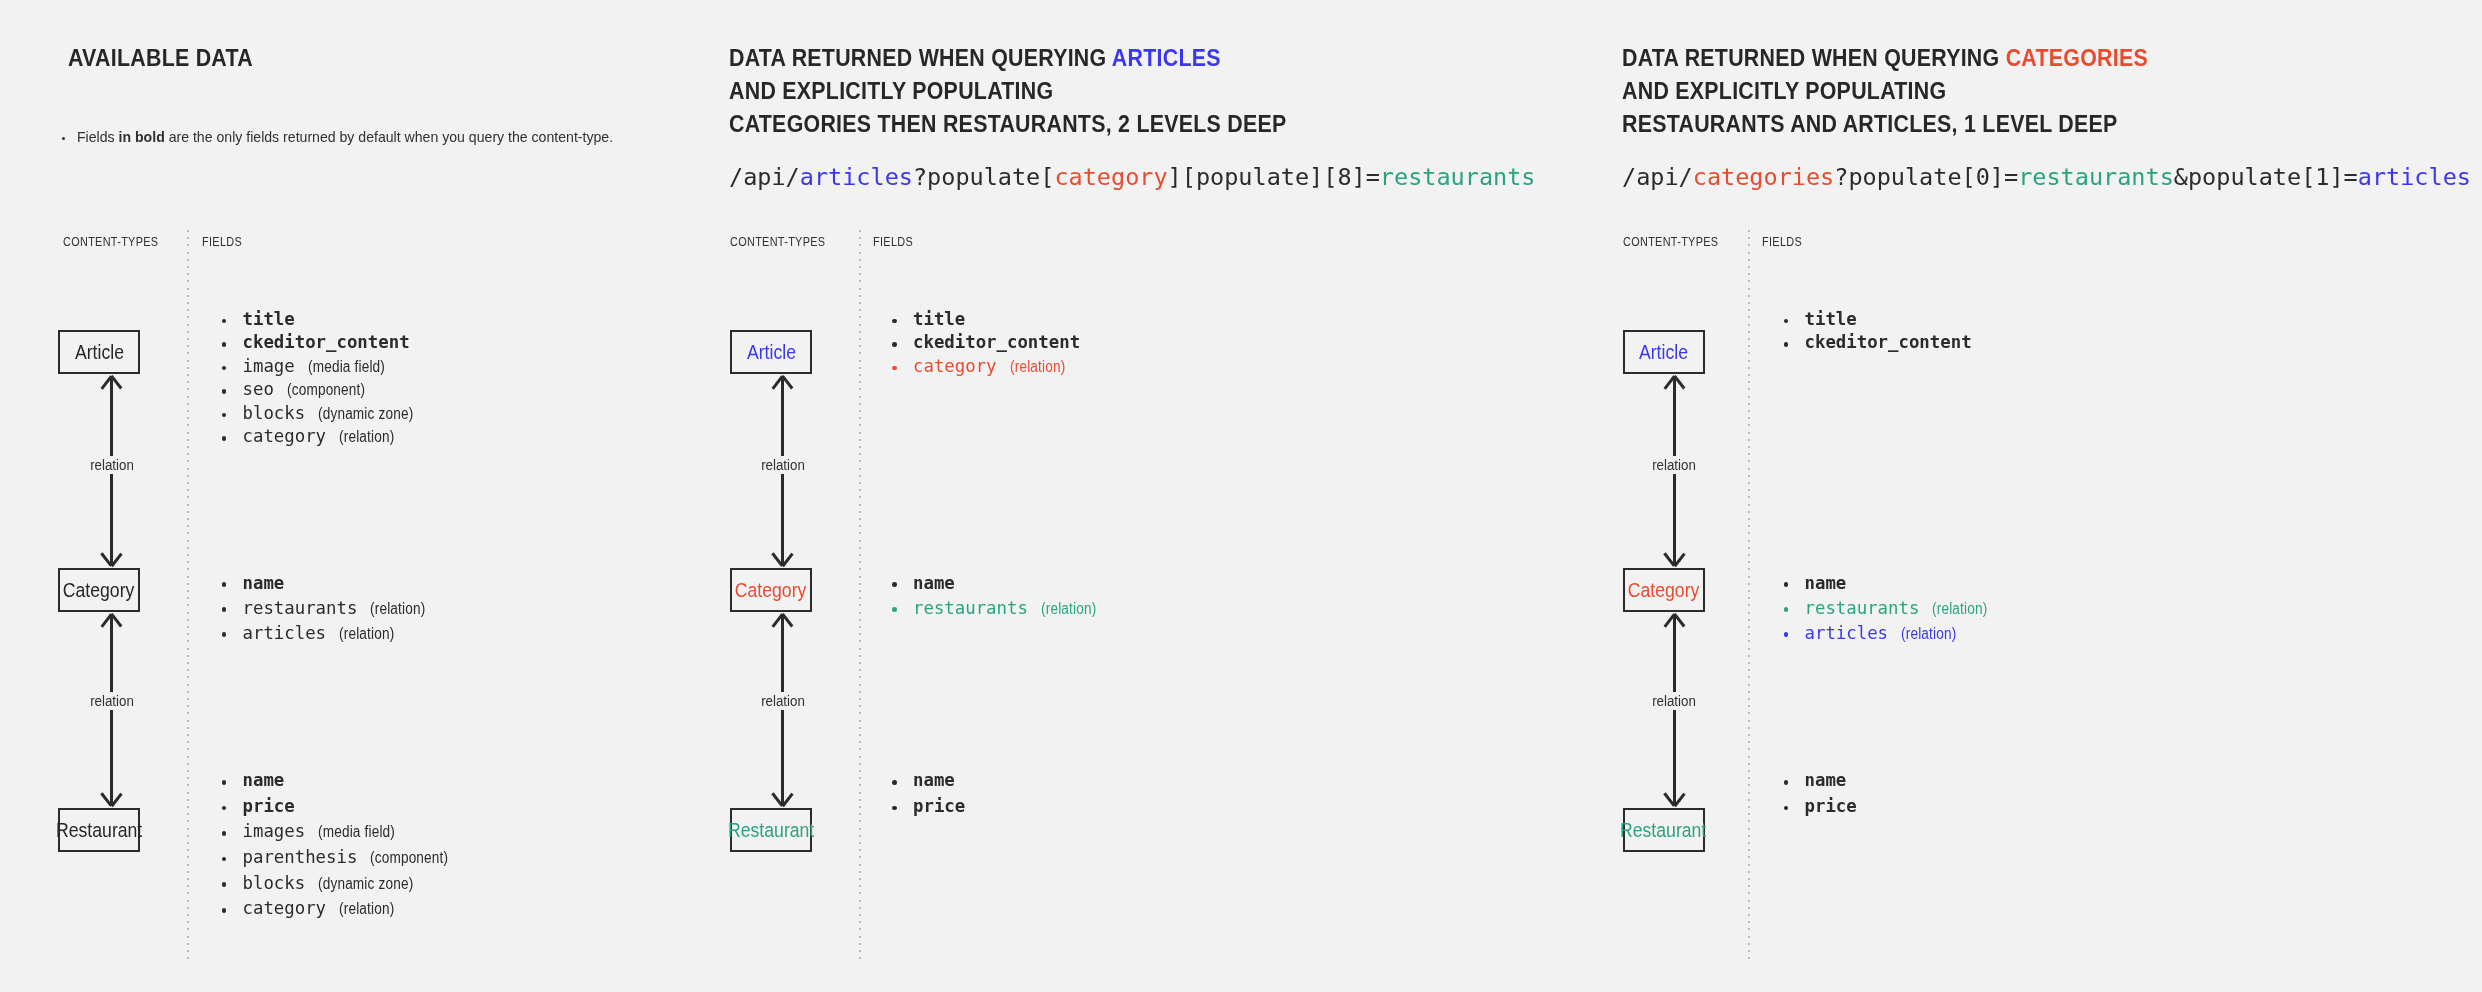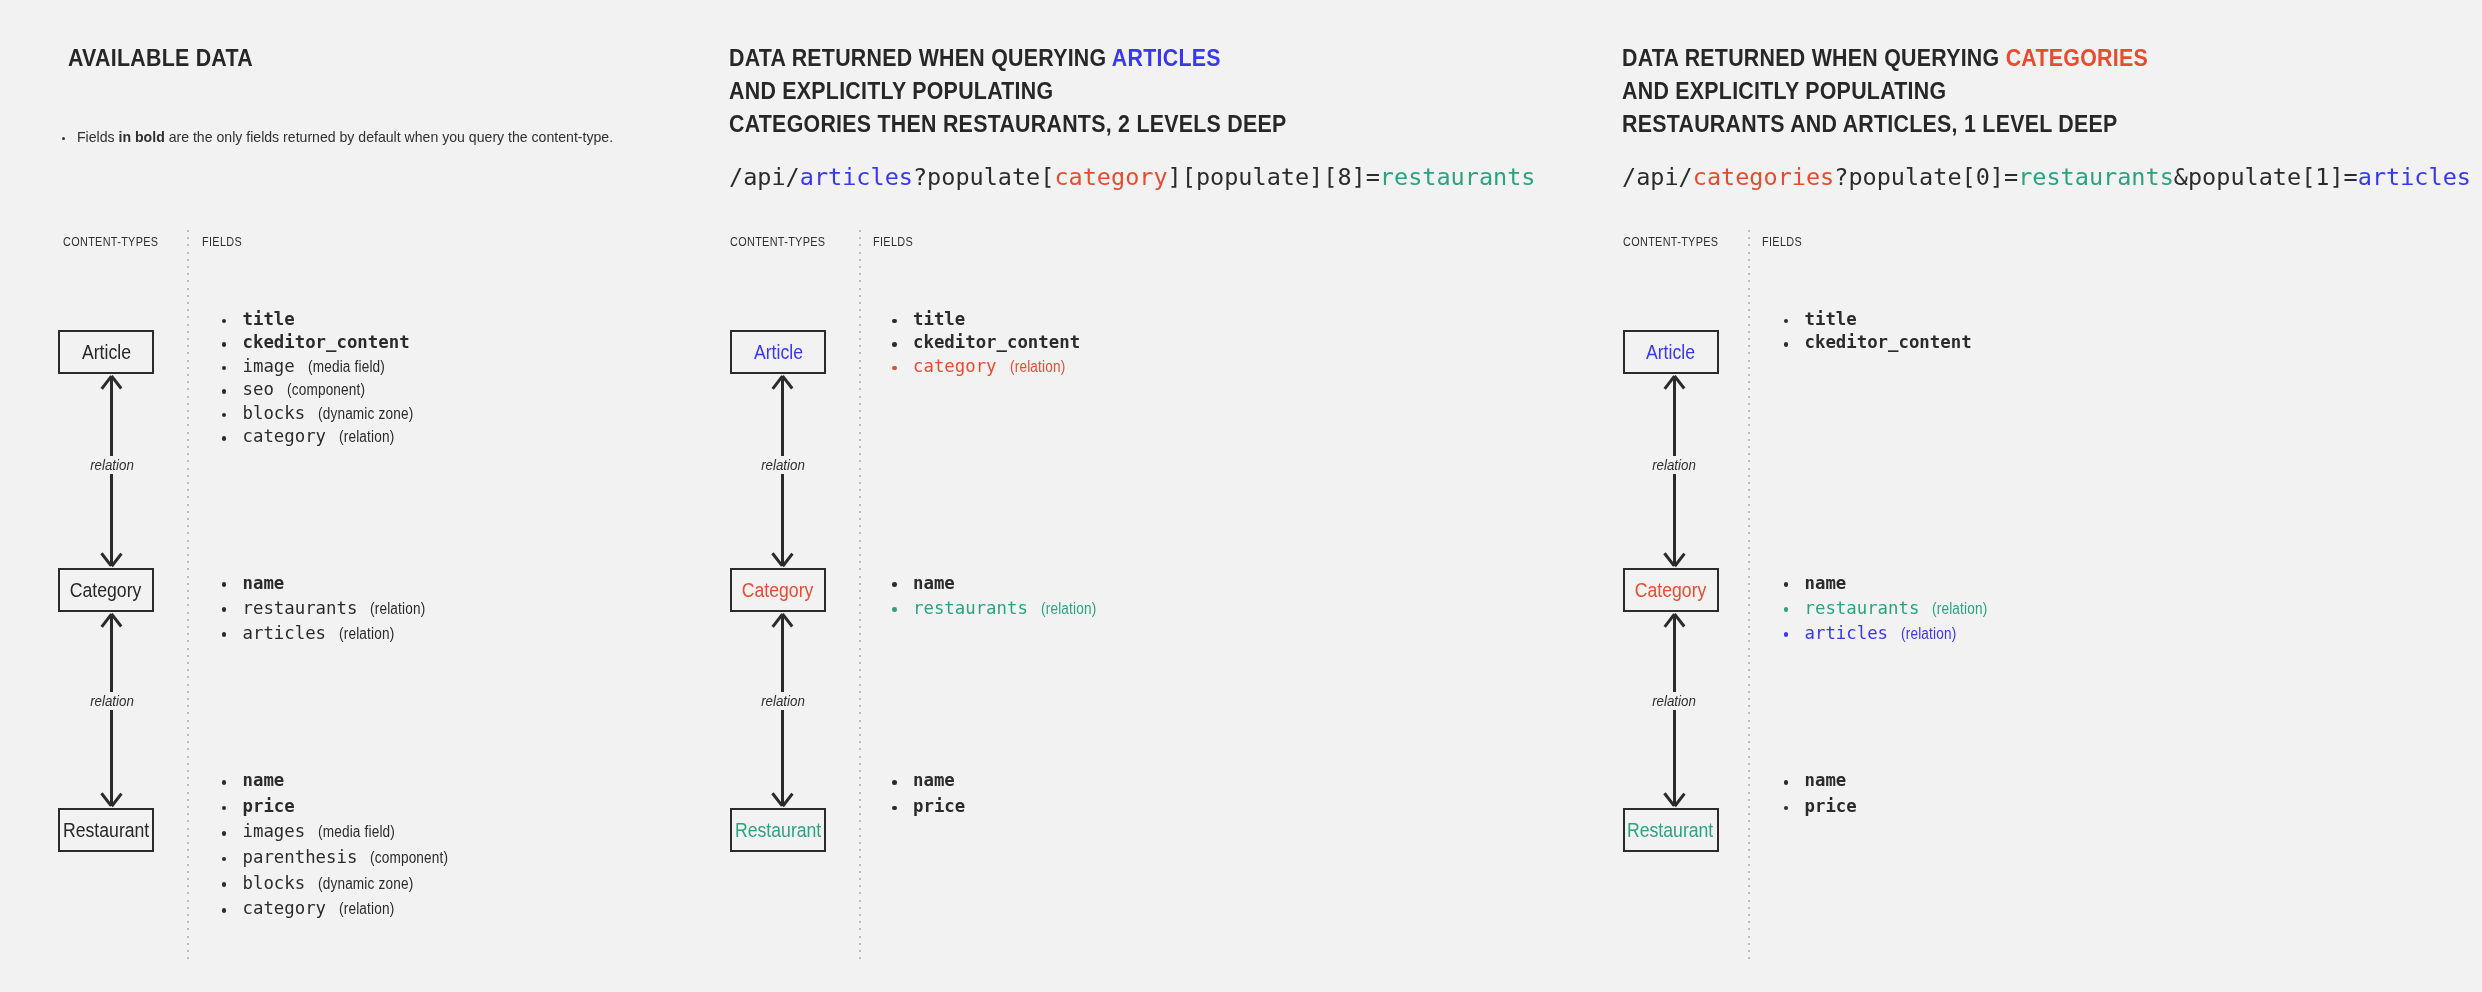--- a/index.html
+++ b/index.html
@@ -61,40 +61,39 @@
   .divider {
     width: 2px;
     background-image: repeating-linear-gradient(
       to bottom,
       var(--divider, #bcbcbc) 0px, var(--divider, #bcbcbc) 2px,
       transparent 2px, transparent 7.2px);
   }
 
   .node-box {
     box-sizing: border-box;
-    width: 96px;
+    width: 82px;
     height: 44px;
     border: 2.5px solid var(--stroke, #2b2b2b);
     display: flex;
     align-items: center;
     justify-content: center;
     font-size: 20.5px;
     color: var(--ink, #272727);
     background: transparent;
   }
 
   .edge-label {
     font-size: 15.5px;
     line-height: 18px;
     color: var(--ink-soft, #303030);
     background: var(--bg, #f2f2f2);
     padding: 0 2px;
     transform: translate(-50%, -50%);
     text-align: left;
-    font-style: italic;
   }
 
   .fields { list-style: none; margin: 16px; padding: 0; font-family: "DejaVu Sans Mono", monospace; font-size: 17.35px; color: var(--ink-code, #2b2b2b); }
   .fields li { position: relative; padding-left: 22px; white-space: nowrap; }
   .fields li::before {
     content: "";
     position: absolute;
     left: 1px; top: 50%;
     margin-top: -1px;
     width: 4.6px; height: 4.6px;

